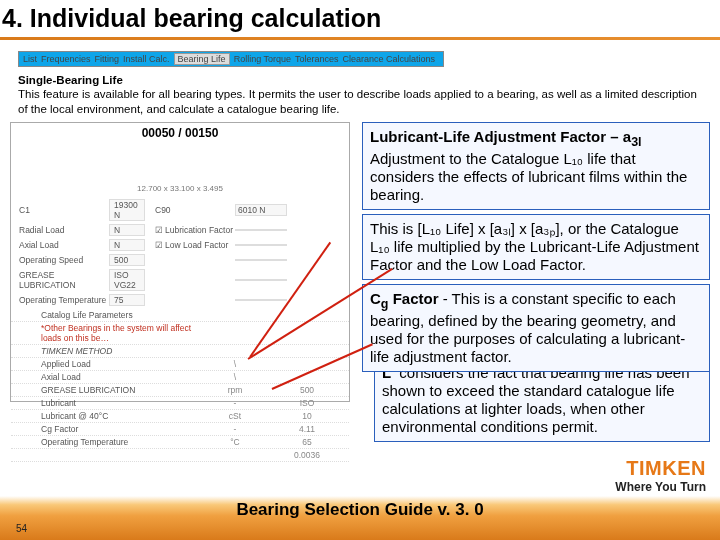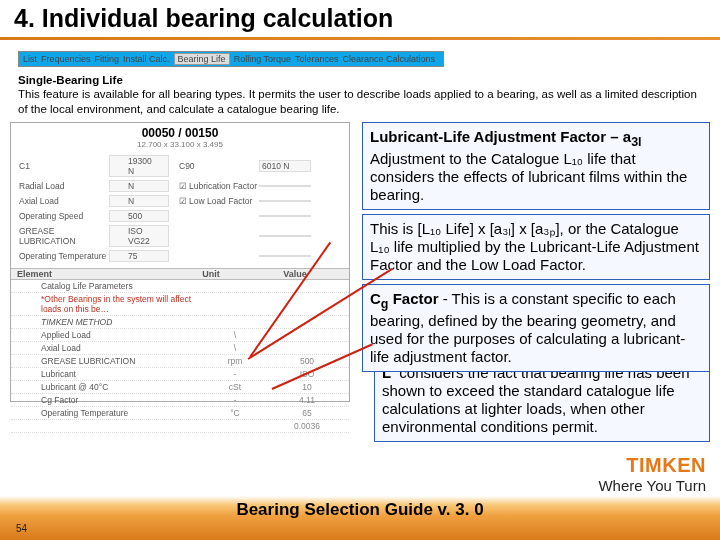--- a/index.html
+++ b/index.html
@@ -1,53 +1,53 @@
 <!DOCTYPE html>
 <html><head>
 <meta charset="utf-8">
 <style>
   * { margin: 0; padding: 0; box-sizing: border-box; }
   body { width: 720px; height: 540px; font-family: Arial, sans-serif; background: #fff; position: relative; overflow: hidden; }
-  .header { padding: 4px 14px 2px; }
+  .header { padding: 4px 2px 2px; }
   .header h1 { font-size: 25px; font-weight: bold; color: #000; }
   .hr-orange { height: 3px; background: linear-gradient(to right, #d97a1a, #e89030); margin: 2px 0 8px; }
   .tabs { margin: 0 10px 6px 18px; border: 1px solid #888; padding: 2px 4px; font-size: 9px; color: #444; display: inline-block; background: #0ea5e9; }
   .tabs span { margin-right: 4px; }
   .tabs .active { background: #ddd; border: 1px solid #999; padding: 0 3px; }
   .desc { padding: 0 18px 6px; font-size: 11.5px; line-height: 1.25; }
   .desc strong { font-weight: bold; }
   .mainrow { display: flex; padding: 0 10px; gap: 12px; }
   .shot { width: 340px; height: 280px; border: 1px solid #aaa; background: #fff; font-size: 9px; color: #555; position: relative; }
   .shot-title { text-align: center; font-weight: bold; font-size: 12px; color: #000; padding: 3px 0 0; }
-  .shot-sub { text-align: center; font-size: 8px; color: #777; }
+  .shot-sub { text-align: center; font-size: 8px; color: #777; margin-top: 44px; }
   .shot-grid { padding: 6px 8px 0; }
   .srow { display: flex; font-size: 8.5px; margin-bottom: 3px; align-items: center; }
   .srow .l1 { width: 90px; }
-  .srow .v1 { width: 60px; background: #f7f7f7; border: 1px solid #ddd; padding: 0 18px; }
+  .srow .v1 { width: 36px; background: #f7f7f7; border: 1px solid #ddd; padding: 0 4px; }
   .srow .l2 { width: 90px; padding-left: 10px; }
   .srow .v2 { width: 52px; background: #f7f7f7; border: 1px solid #ddd; padding: 0 2px; }
   .hdrbar { display: flex; font-size: 9px; font-weight: bold; background: #eee; border-top: 1px solid #bbb; border-bottom: 1px solid #bbb; margin-top: 6px; }
   .hdrbar div:nth-child(1) { width: 170px; padding-left: 6px; }
   .hdrbar div:nth-child(2) { width: 60px; text-align: center; }
   .hdrbar div:nth-child(3) { flex: 1; text-align: center; }
   .drow { display: flex; font-size: 8.5px; border-bottom: 1px dotted #ddd; padding: 1px 0; }
   .drow div:nth-child(1) { width: 170px; padding-left: 6px; margin-left: 24px; }
   .drow div:nth-child(2) { width: 60px; text-align: center; color: #888; }
   .drow div:nth-child(3) { flex: 1; text-align: center; color: #888; }
   .drow.red div:first-child { color: #c03020; }
   .drow.ital div:first-child { font-style: italic; }
   .callouts { flex: 1; position: relative; }
   .call { border: 1px solid #2a5fbc; background: #f5f8ff; padding: 5px 7px; font-size: 15px; line-height: 1.2; margin-bottom: 4px; color: #000; }
   .call .t { font-weight: bold; }
   .footer { position: absolute; bottom: 0; left: 0; right: 0; height: 44px; background: linear-gradient(to top, #d97a1a 0%, #f0a040 55%, #f9c878 80%, rgba(255,255,255,0) 100%); display: flex; align-items: flex-end; justify-content: center; padding-bottom: 20px; }
   .footer-title { font-weight: bold; font-size: 17px; color: #000; }
   .pagenum { position: absolute; left: 16px; bottom: 6px; font-size: 10px; color: #222; }
   .brand { position: absolute; right: 14px; bottom: 46px; text-align: right; }
   .brand-name { font-weight: bold; font-size: 20px; color: #e67817; letter-spacing: 0.5px; font-family: Arial Black, Arial, sans-serif; }
-  .brand-tag { font-size: 15px; font-weight: normal; color: #222; }
+  .brand-tag { font-size: 12px; font-weight: bold; color: #222; }
   .line { position: absolute; border-top: 2px solid #d02010; transform-origin: left center; z-index: 5; }
 </style>
 </head>
 <body>
 
 
 
 <div class="header">
   <h1>4. Individual bearing calculation</h1>
 </div>
@@ -95,25 +95,20 @@
           <div class="l2"></div>
           <div class="v2"></div>
         </div>
         <div class="srow">
           <div class="l1">Operating Temperature</div>
           <div class="v1">75</div>
           <div class="l2"></div>
           <div class="v2"></div>
         </div>
       </div>
-    <div class="hdrbar">
-      <div>Element</div>
-      <div>Unit</div>
-      <div>Value</div>
-    </div>
     <div id="shotrows">
         <div class="drow ">
           <div>Catalog Life Parameters</div>
           <div></div>
           <div></div>
         </div>
         <div class="drow red">
           <div>*Other Bearings in the system will affect loads on this be…</div>
           <div></div>
           <div></div>

